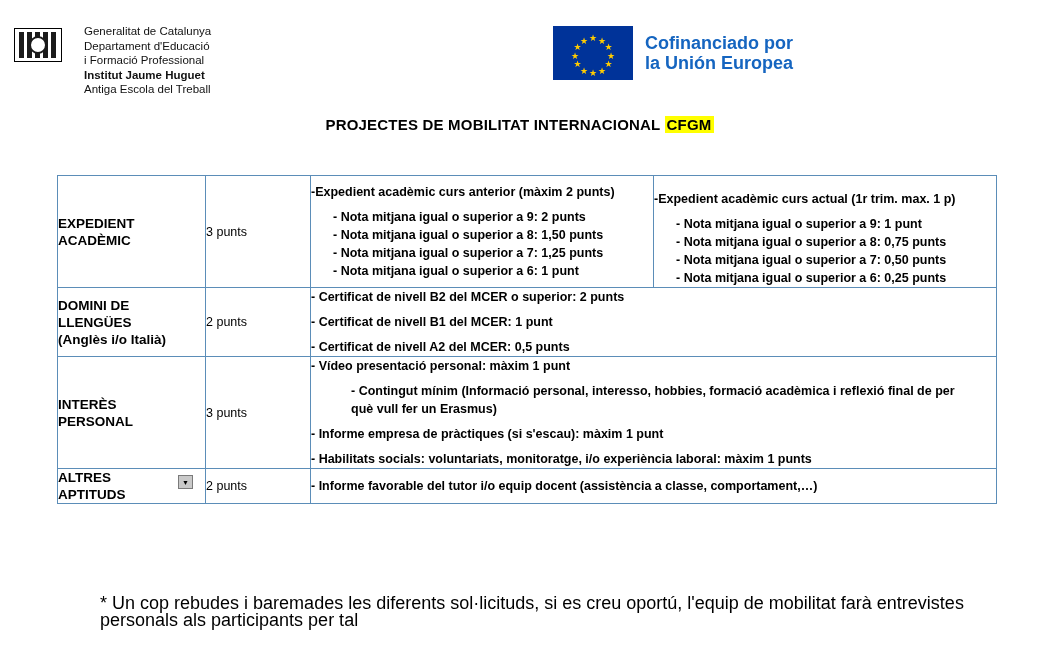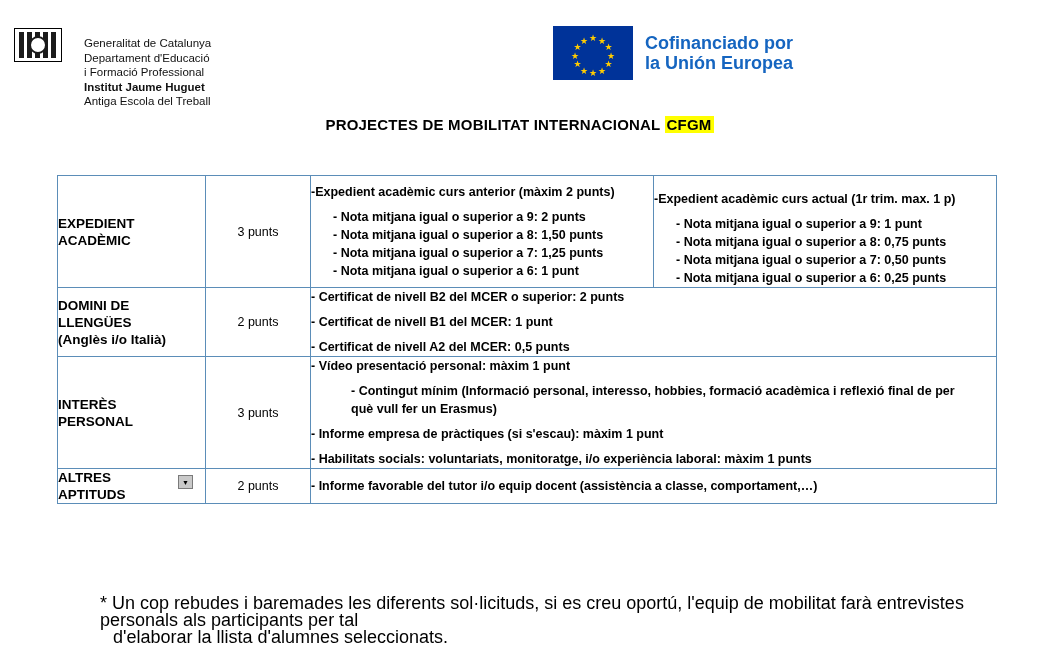--- a/index.html
+++ b/index.html
@@ -26,21 +26,21 @@
     left: 14px;
     top: 28px;
     width: 48px;
     height: 34px;
   }
   .gencat-logo svg { display: block; }
 
   .gencat-text {
     position: absolute;
     left: 84px;
-    top: 36px;
+    top: 24px;
     font-size: 11.5px;
     line-height: 14.5px;
     color: #111111;
     font-family: "Liberation Sans", sans-serif;
   }
   .gencat-text .bold { font-weight: bold; }
 
   .eu-logo {
     position: absolute;
     left: 553px;
@@ -127,21 +127,20 @@
   }
 
   .cat-cell {
     text-align: left;
     font-weight: bold;
     font-size: 13.5px;
     line-height: 17px;
     padding: 6px 4px;
   }
   .pts-cell {
-    text-align: center;
     font-size: 12.5px;
     padding: 6px 4px;
   }
   .item-cell {
     font-size: 12.5px;
     line-height: 18px;
     padding: 8px 10px;
     text-align: left;
     font-weight: bold;
   }
@@ -313,14 +312,13 @@
         <td class="item-cell" colspan="2">
           <span class="row-line">- Informe favorable del tutor i/o equip docent (assistència a classe, comportament,…)</span>
         </td>
       </tr>
     </tbody>
   </table>
 </div>
 
 <div class="footnote">
   <span class="star">*</span><span>Un cop rebudes i baremades les diferents sol·licituds, si es creu oportú, l'equip de mobilitat farà entrevistes personals als participants per tal</span>
-  <span class="l2">d'elaborar la llista d'alumnes seleccionats.</span>
 </div>
 
 </body></html>

